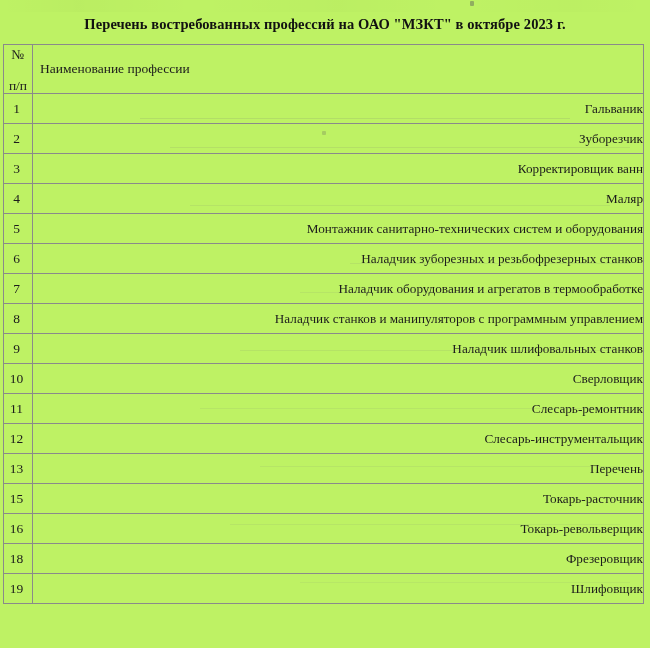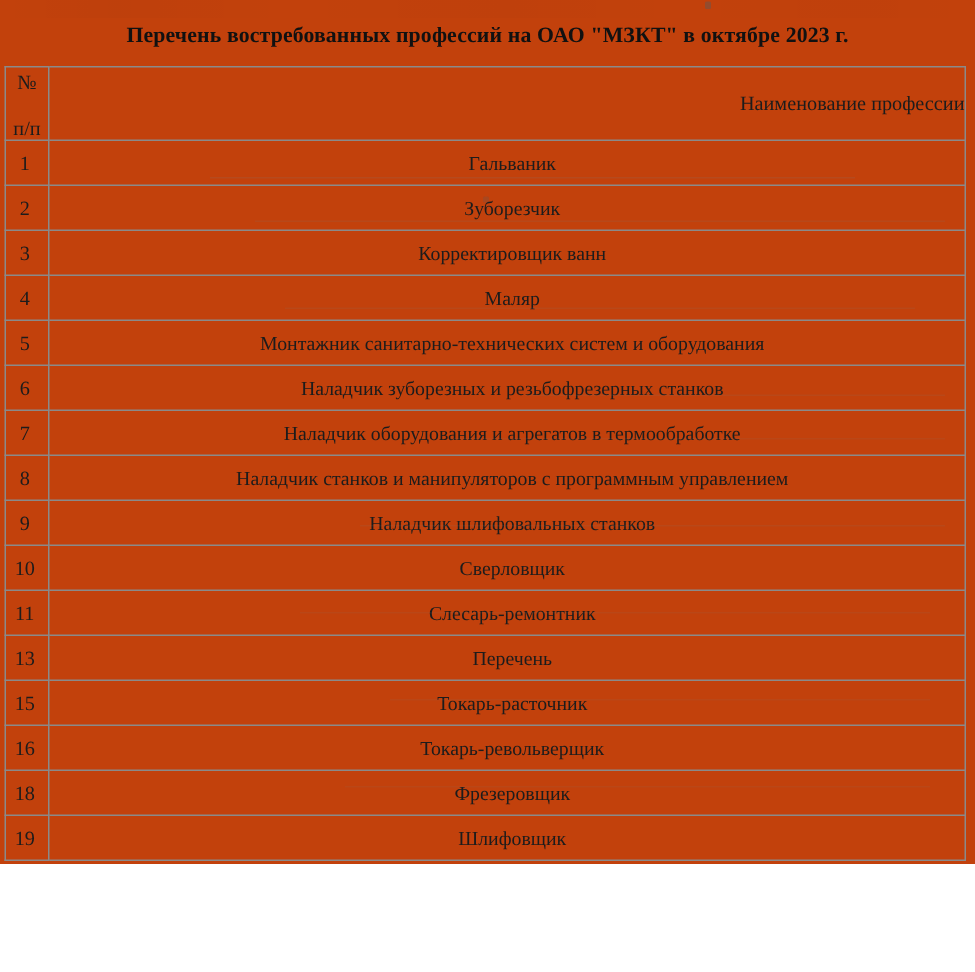--- a/index.html
+++ b/index.html
@@ -8,23 +8,23 @@
     padding: 0;
     background: #ffffff;
   }
   body {
     font-family: "Liberation Serif", "DejaVu Serif", serif;
     color: #1c1c1c;
   }
   #page {
     position: relative;
     width: 650px;
-    height: 576px;
+    height: 648px;
     overflow: hidden;
-    background: #c2410c;
+    background: #bef264;
   }
   
   .scan-top {
     position: absolute;
     left: 0;
     top: 0;
     width: 650px;
     height: 12px;
     background:
       linear-gradient(90deg,
@@ -84,35 +84,35 @@
   }
   .th-num {
     text-align: center;
     line-height: 1.12;
     padding: 2px 0 0 0 !important;
     font-size: 13px;
   }
   .th-num .l1 { display: block; }
   .th-num .l2 { display: block; margin-top: 16px; }
   .th-name {
-    text-align: right;
+    text-align: left;
     padding-left: 7px !important;
     font-size: 13.5px;
     margin-top: 45px;
   }
   table.prof tbody td {
     height: 29px;
   }
   .td-num {
     text-align: center;
     font-size: 13.5px;
     padding-right: 3px !important;
   }
   .td-name {
-    text-align: center;
+    text-align: right;
     padding-left: 7px !important;
     font-size: 13.2px;
     white-space: nowrap;
     overflow: hidden;
   }
   
   .streak {
     position: absolute;
     height: 1px;
     background: rgba(120,120,120,0.30);
@@ -183,20 +183,24 @@
           </tr>
           <tr>
             <td class="td-num">10</td>
             <td class="td-name">Сверловщик</td>
           </tr>
           <tr>
             <td class="td-num">11</td>
             <td class="td-name">Слесарь-ремонтник</td>
           </tr>
           <tr>
+            <td class="td-num">12</td>
+            <td class="td-name">Слесарь-инструментальщик</td>
+          </tr>
+          <tr>
             <td class="td-num">13</td>
             <td class="td-name">Перечень</td>
           </tr>
           <tr>
             <td class="td-num">15</td>
             <td class="td-name">Токарь-расточник</td>
           </tr>
           <tr>
             <td class="td-num">16</td>
             <td class="td-name">Токарь-револьверщик</td>

